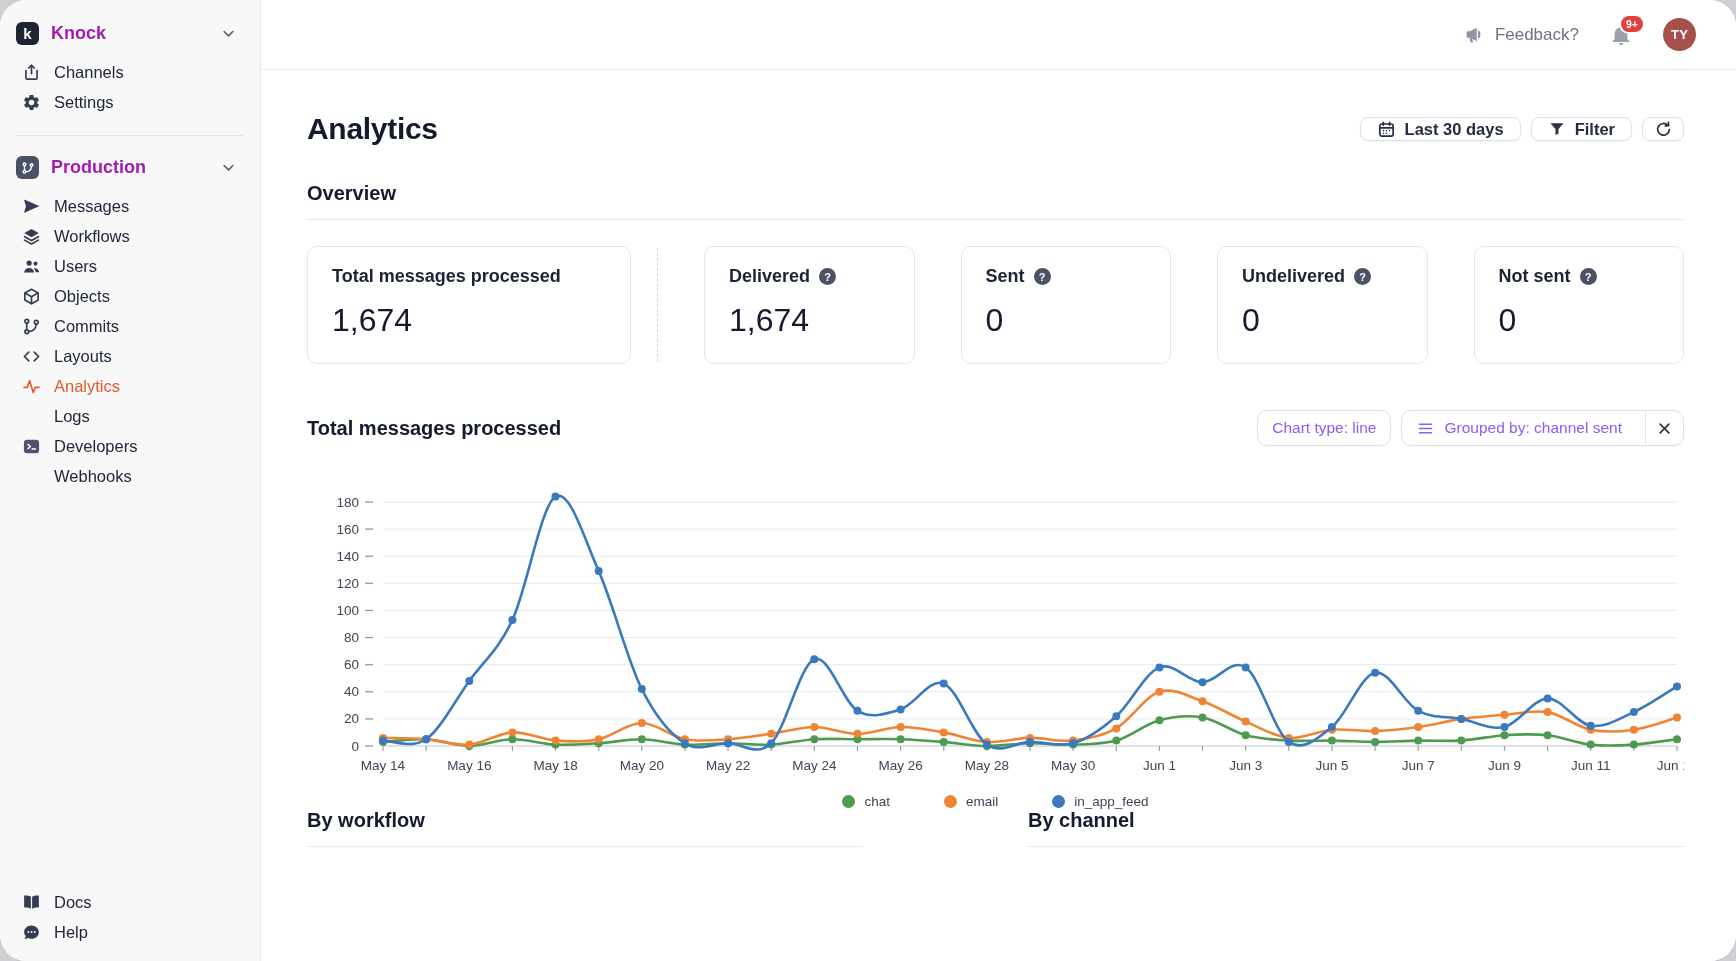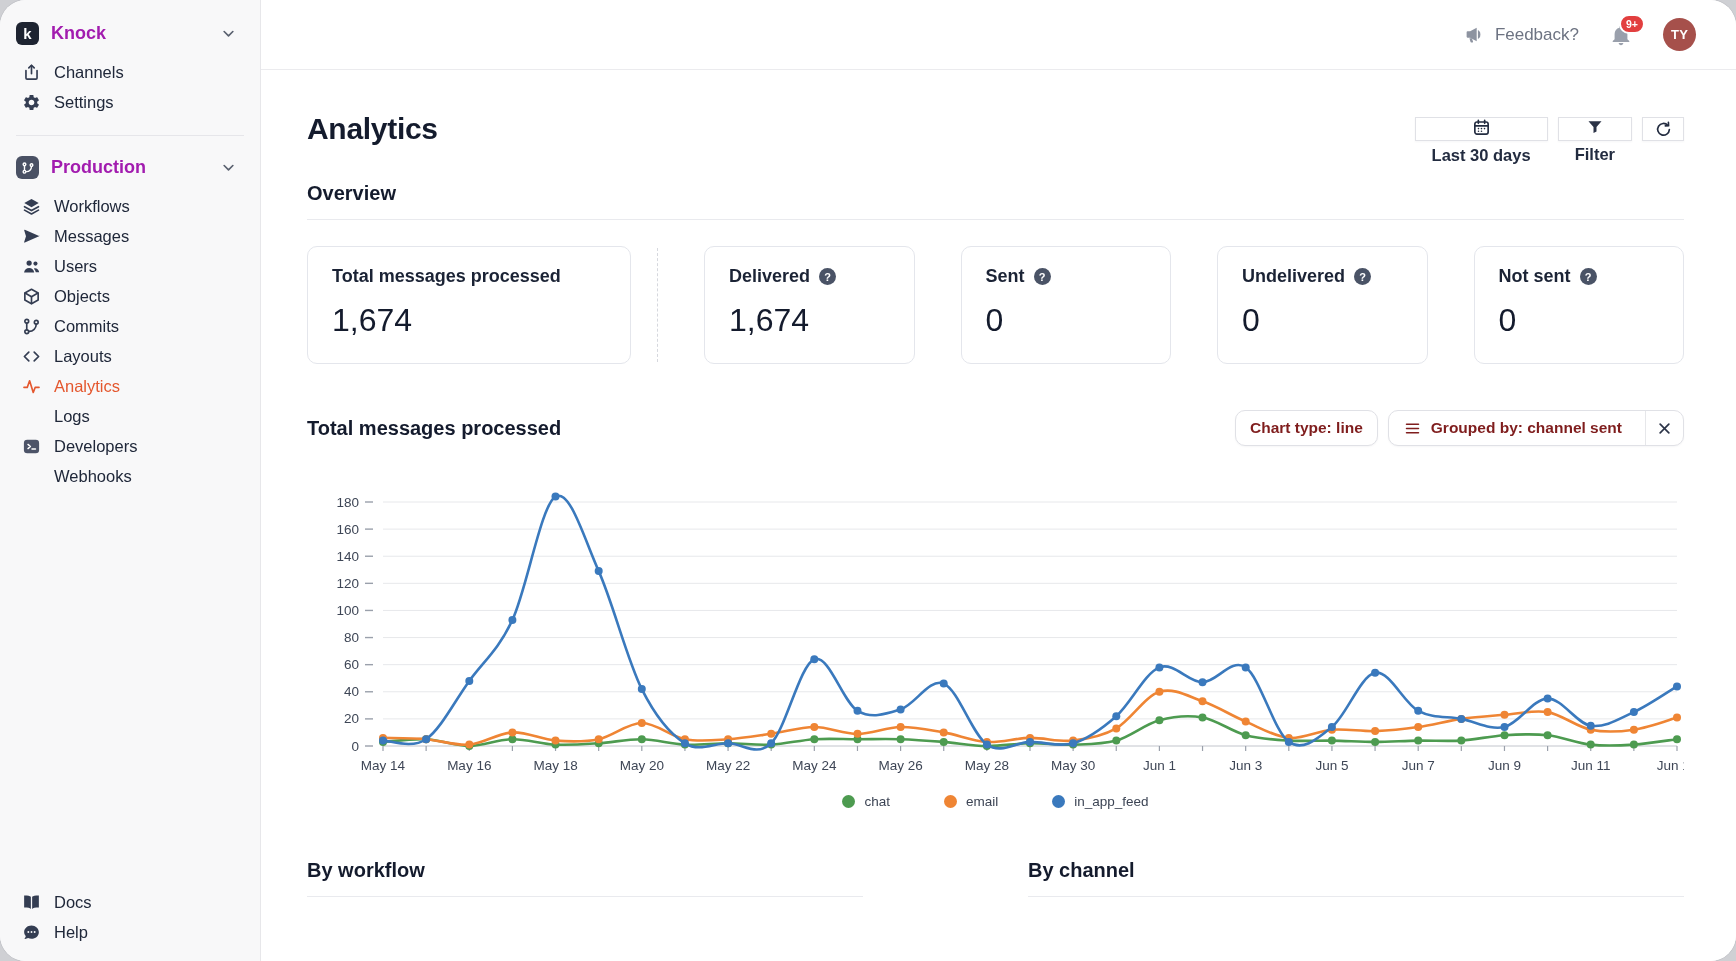--- a/index.html
+++ b/index.html
@@ -26,47 +26,47 @@
   .topbar{height:70px;flex:none;display:flex;align-items:center;justify-content:flex-end;gap:30px;padding:8px 40px;border-bottom:1px solid #ebebee;}
   .feedback{display:flex;align-items:center;gap:10px;color:#6d7382;font-size:17px;cursor:pointer;}
   .bell-wrap{position:relative;cursor:pointer;display:flex;}
   .badge{position:absolute;top:-9px;right:-12px;background:#e23f3f;color:#fff;font-size:10.5px;font-weight:700;border-radius:999px;padding:2px 5px;border:2px solid #fff;}
   .avatar{width:33px;height:33px;border-radius:50%;background:#a6504b;color:#ffffff;display:flex;align-items:center;justify-content:center;font-size:13px;font-weight:700;cursor:pointer;letter-spacing:.3px;}
   
   .content{flex:1;overflow:hidden;padding:0 52px 0 46px;}
   .title-row{display:flex;align-items:center;justify-content:space-between;margin-top:42px;}
   h1.page-title{margin:0;font-size:30px;font-weight:700;color:#141b2d;letter-spacing:-.3px;}
   .controls{display:flex;gap:10px;}
-  .btn{display:inline-flex;align-items:center;gap:9px;height:24px;padding:0 16px;background:#fff;border:1px solid #e0e1e6;border-radius:0;font-size:16.5px;font-weight:600;color:#232c40;cursor:pointer;box-shadow:0 1px 2px rgba(20,25,40,.04);flex-direction:column;}
+  .btn{display:inline-flex;align-items:center;gap:9px;height:24px;padding:0 16px;background:#fff;border:1px solid #e0e1e6;border-radius:8px;font-size:16.5px;font-weight:600;color:#232c40;cursor:pointer;box-shadow:0 1px 2px rgba(20,25,40,.04);}
   .btn.icon-only{width:42px;padding:0;justify-content:center;}
   h2.sec{margin:0;font-size:20px;font-weight:700;color:#141b2d;}
   .overview-head{margin-top:36px;}
   hr.rule{border:none;border-top:1px solid #e9eaee;margin:14px 0 0 0;}
   
   .cards{display:flex;align-items:stretch;gap:26px;margin-top:26px;}
   .card{border:1px solid #e4e6ec;border-radius:10px;padding:19px 24px;height:118px;background:#fff;}
   .card.first{width:324px;flex:none;}
   .card.rest{flex:1;margin-left:20px;}
   .card .c-label{display:flex;align-items:center;gap:9px;font-size:18px;font-weight:600;color:#1b2335;}
   .card .c-value{margin-top:15px;font-size:32px;font-weight:500;color:#141b2d;}
   .card-divider{border-left:1px dashed #d6d8de;margin:2px 0;}
   .help-dot{width:17px;height:17px;border-radius:50%;background:#4a5366;color:#fff;font-size:11px;font-weight:700;display:inline-flex;align-items:center;justify-content:center;cursor:pointer;flex:none;}
   
   .chart-head{display:flex;align-items:center;justify-content:space-between;margin-top:46px;}
   .chips{display:flex;gap:10px;}
-  .chip{display:inline-flex;align-items:center;gap:9px;height:36px;padding:0 14px;background:#fff;border:1px solid #e0e1e6;border-radius:10px;font-size:15.5px;font-weight:700;color:#7f1d1d;cursor:pointer;box-shadow:0 1px 2px rgba(20,25,40,.04);}
+  .chip{display:inline-flex;align-items:center;gap:9px;height:36px;padding:0 14px;background:#fff;border:1px solid #e0e1e6;border-radius:10px;font-size:15.5px;font-weight:400;color:#8b5cf6;cursor:pointer;box-shadow:0 1px 2px rgba(20,25,40,.04);}
   .chip.split{padding:0;}
   .chip.split .seg{display:flex;align-items:center;gap:9px;padding:0 14px;height:100%;}
   .chip.split .xseg{display:flex;align-items:center;justify-content:center;width:38px;height:100%;border-left:1px solid #e6e7ea;cursor:pointer;color:#2b3347;}
   .chart-wrap{margin-top:24px;}
   .legend{display:flex;justify-content:center;gap:54px;margin-top:8px;}
   .legend-item{display:flex;align-items:center;gap:9px;font-size:13.5px;color:#3c4454;cursor:pointer;}
   .legend-dot{width:13px;height:13px;border-radius:50%;flex:none;}
   
-  .breakdown{display:grid;grid-template-columns:1fr 1.18fr;column-gap:165px;margin-top:50px;}
+  .breakdown{display:grid;grid-template-columns:1fr 1.18fr;column-gap:165px;}
   svg.inline-ic{display:block;}
 </style>
 </head>
 <body>
 
 <div class="frame">
 
   <aside class="sidebar">
     <div class="ws-row">
       <span class="ws-logo">k</span>
@@ -112,34 +112,34 @@
       <span class="chev">
           <svg class="inline-ic" width="19" height="19" viewBox="0 0 24 24" fill="none" stroke="currentColor" stroke-width="2.1" stroke-linecap="round" stroke-linejoin="round">
             <polyline points="6.5 9.5 12 15 17.5 9.5"></polyline>
           </svg>
         </span>
     </div>
     <nav class="nav" id="nav-env">
         <div class="nav-item">
           <span class="ic">
             <svg class="inline-ic" width="19" height="19" viewBox="0 0 24 24" fill="none" stroke="currentColor" stroke-width="2.1" stroke-linecap="round" stroke-linejoin="round">
+              <path fill="currentColor" stroke="none" d="M21.6 11.5 3.6 3.4c-.5-.23-1.03.26-.86.79l2.2 7.06c.06.2.06.42 0 .62l-2.2 7.06c-.17.53.36 1.02.86.79l18-8.1c.5-.23.5-.93 0-1.16zM4.9 12l14-.05"></path>
+            </svg>
+          </span>
+          <span class="lbl">Messages</span>
+        </div>
+        <div class="nav-item">
+          <span class="ic">
+            <svg class="inline-ic" width="19" height="19" viewBox="0 0 24 24" fill="none" stroke="currentColor" stroke-width="2.1" stroke-linecap="round" stroke-linejoin="round">
               <path fill="currentColor" stroke="none" d="M12 2.6 2.9 7.7 12 12.8l9.1-5.1L12 2.6z"></path>
               <path d="M3.2 12.2 12 17.1l8.8-4.9"></path>
               <path d="M3.2 16.6 12 21.5l8.8-4.9"></path>
             </svg>
           </span>
           <span class="lbl">Workflows</span>
-        </div>
-        <div class="nav-item">
-          <span class="ic">
-            <svg class="inline-ic" width="19" height="19" viewBox="0 0 24 24" fill="none" stroke="currentColor" stroke-width="2.1" stroke-linecap="round" stroke-linejoin="round">
-              <path fill="currentColor" stroke="none" d="M21.6 11.5 3.6 3.4c-.5-.23-1.03.26-.86.79l2.2 7.06c.06.2.06.42 0 .62l-2.2 7.06c-.17.53.36 1.02.86.79l18-8.1c.5-.23.5-.93 0-1.16zM4.9 12l14-.05"></path>
-            </svg>
-          </span>
-          <span class="lbl">Messages</span>
         </div>
         <div class="nav-item">
           <span class="ic">
             <svg class="inline-ic" width="19" height="19" viewBox="0 0 24 24" fill="none" stroke="currentColor" stroke-width="2.1" stroke-linecap="round" stroke-linejoin="round">
               <circle cx="9" cy="7.6" r="3.3" fill="currentColor" stroke="none"></circle>
               <path fill="currentColor" stroke="none" d="M2.6 19.6c.3-3.5 3-5.7 6.4-5.7s6.1 2.2 6.4 5.7H2.6z"></path>
               <circle cx="17" cy="8.3" r="2.6" fill="currentColor" stroke="none"></circle>
               <path fill="currentColor" stroke="none" d="M16.4 14.2c2.9.2 5 2.1 5.3 5.1h-4.3a7.8 7.8 0 0 0-2.3-4.6c.4-.3.8-.5 1.3-.5z"></path>
             </svg>
           </span>

